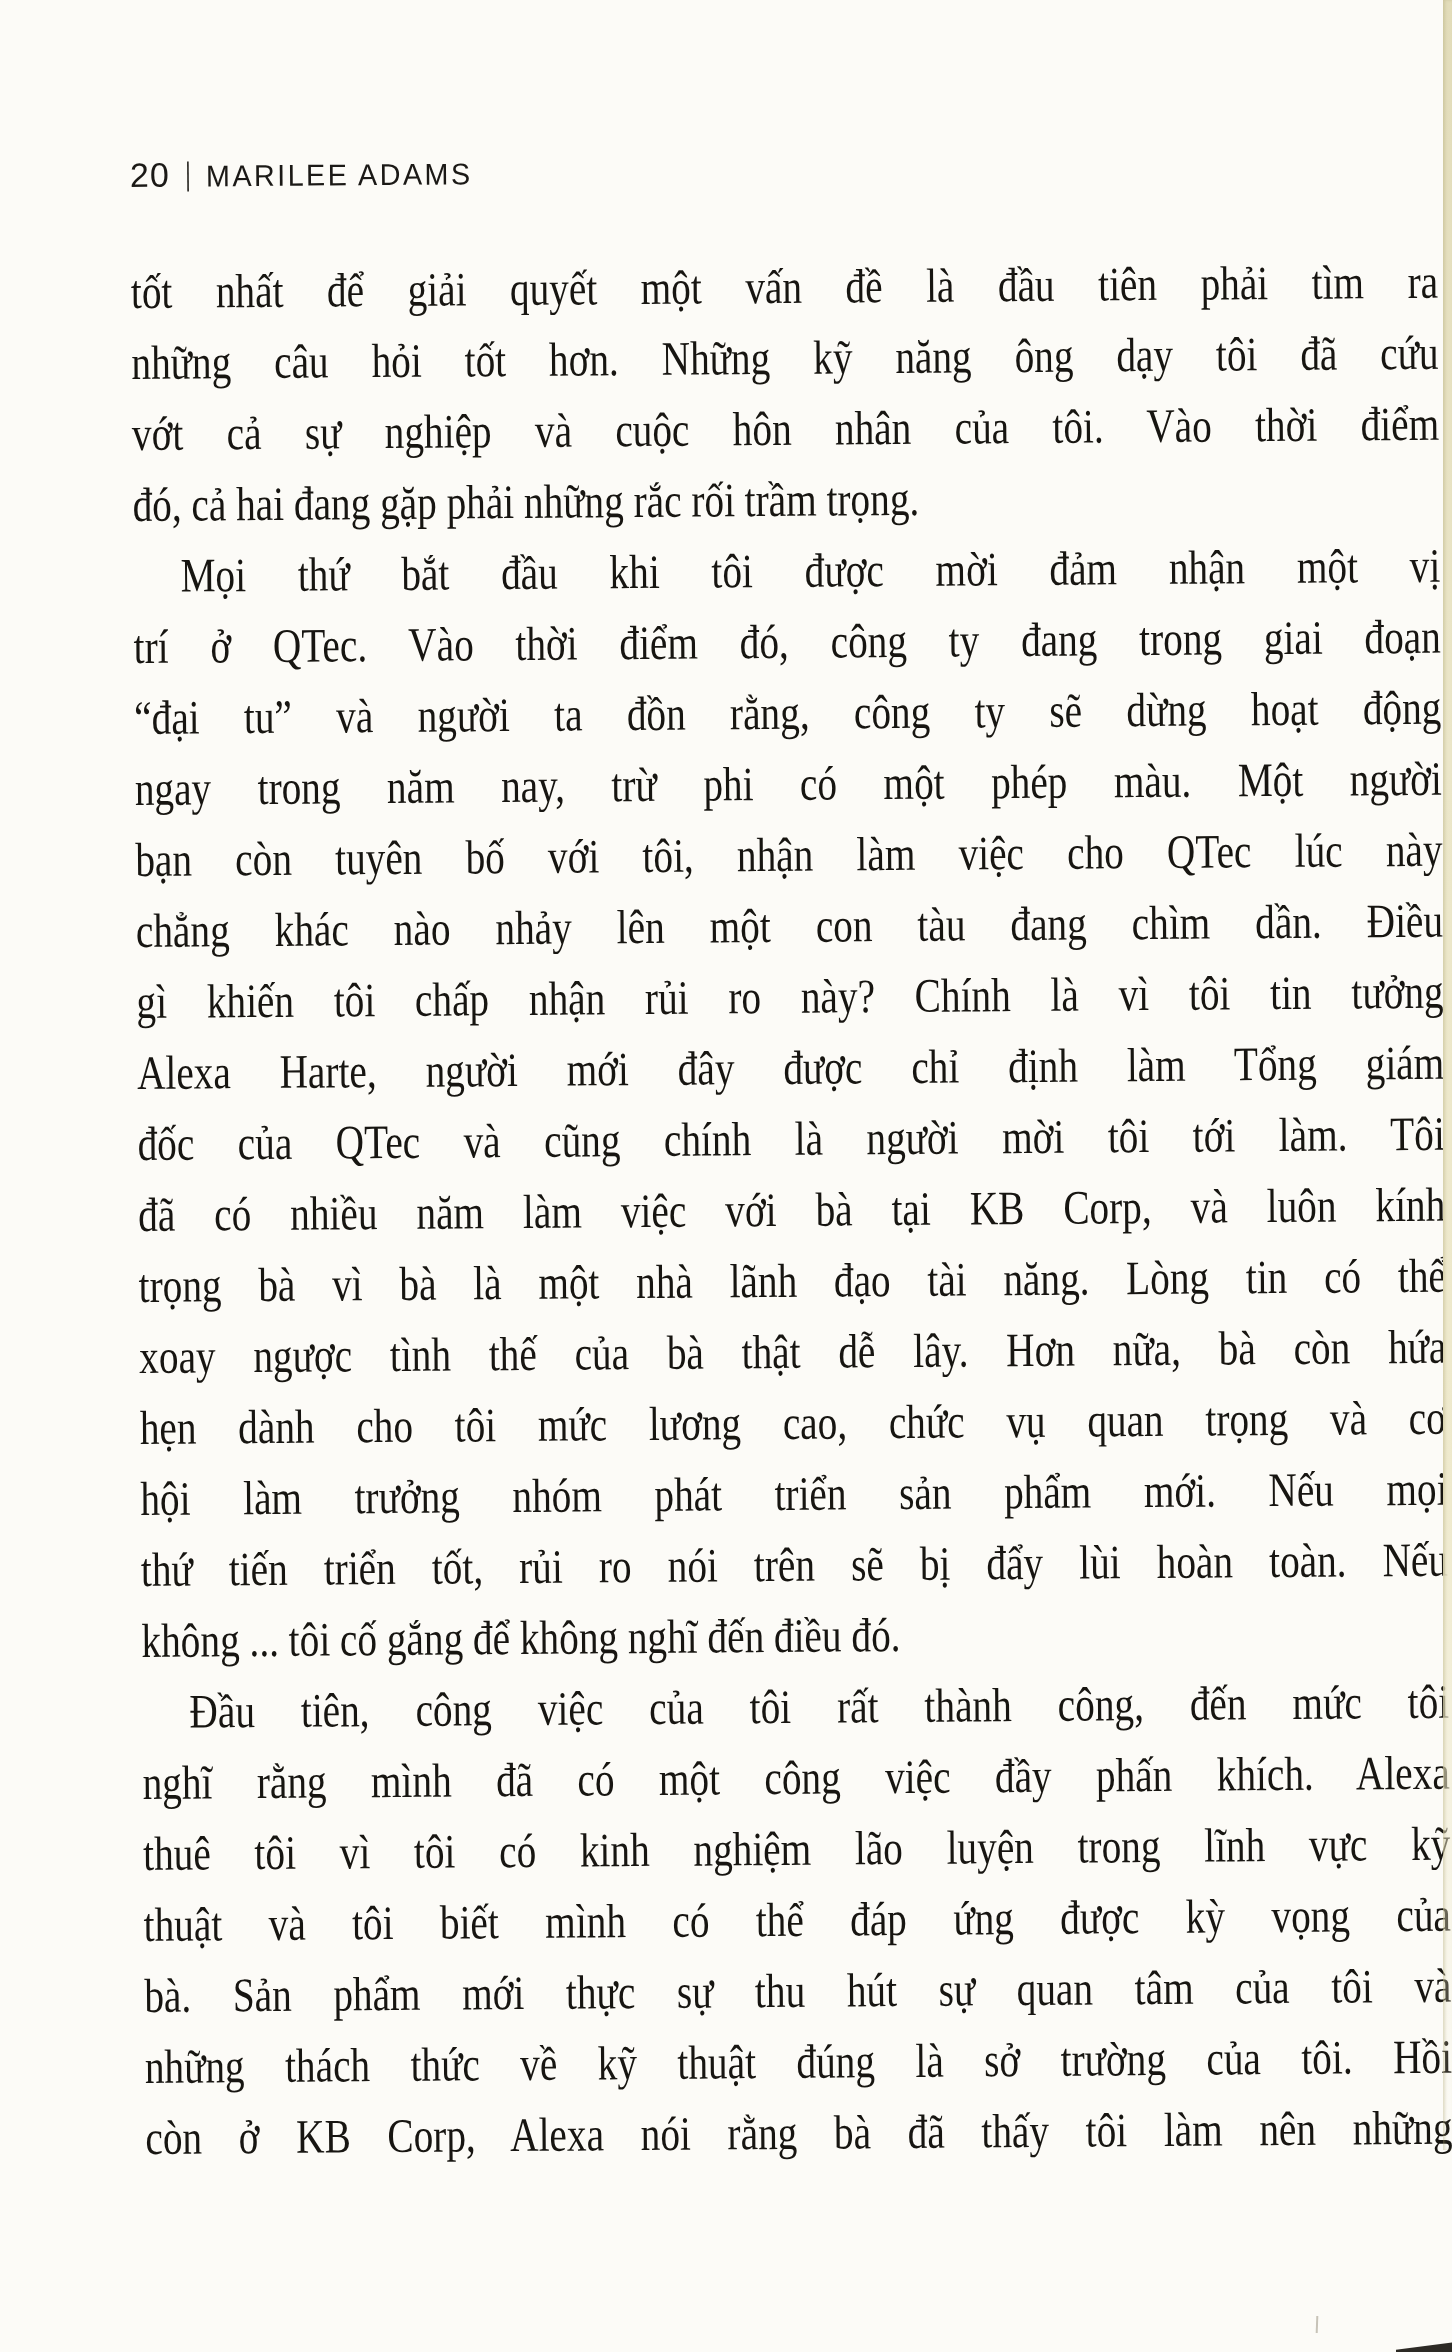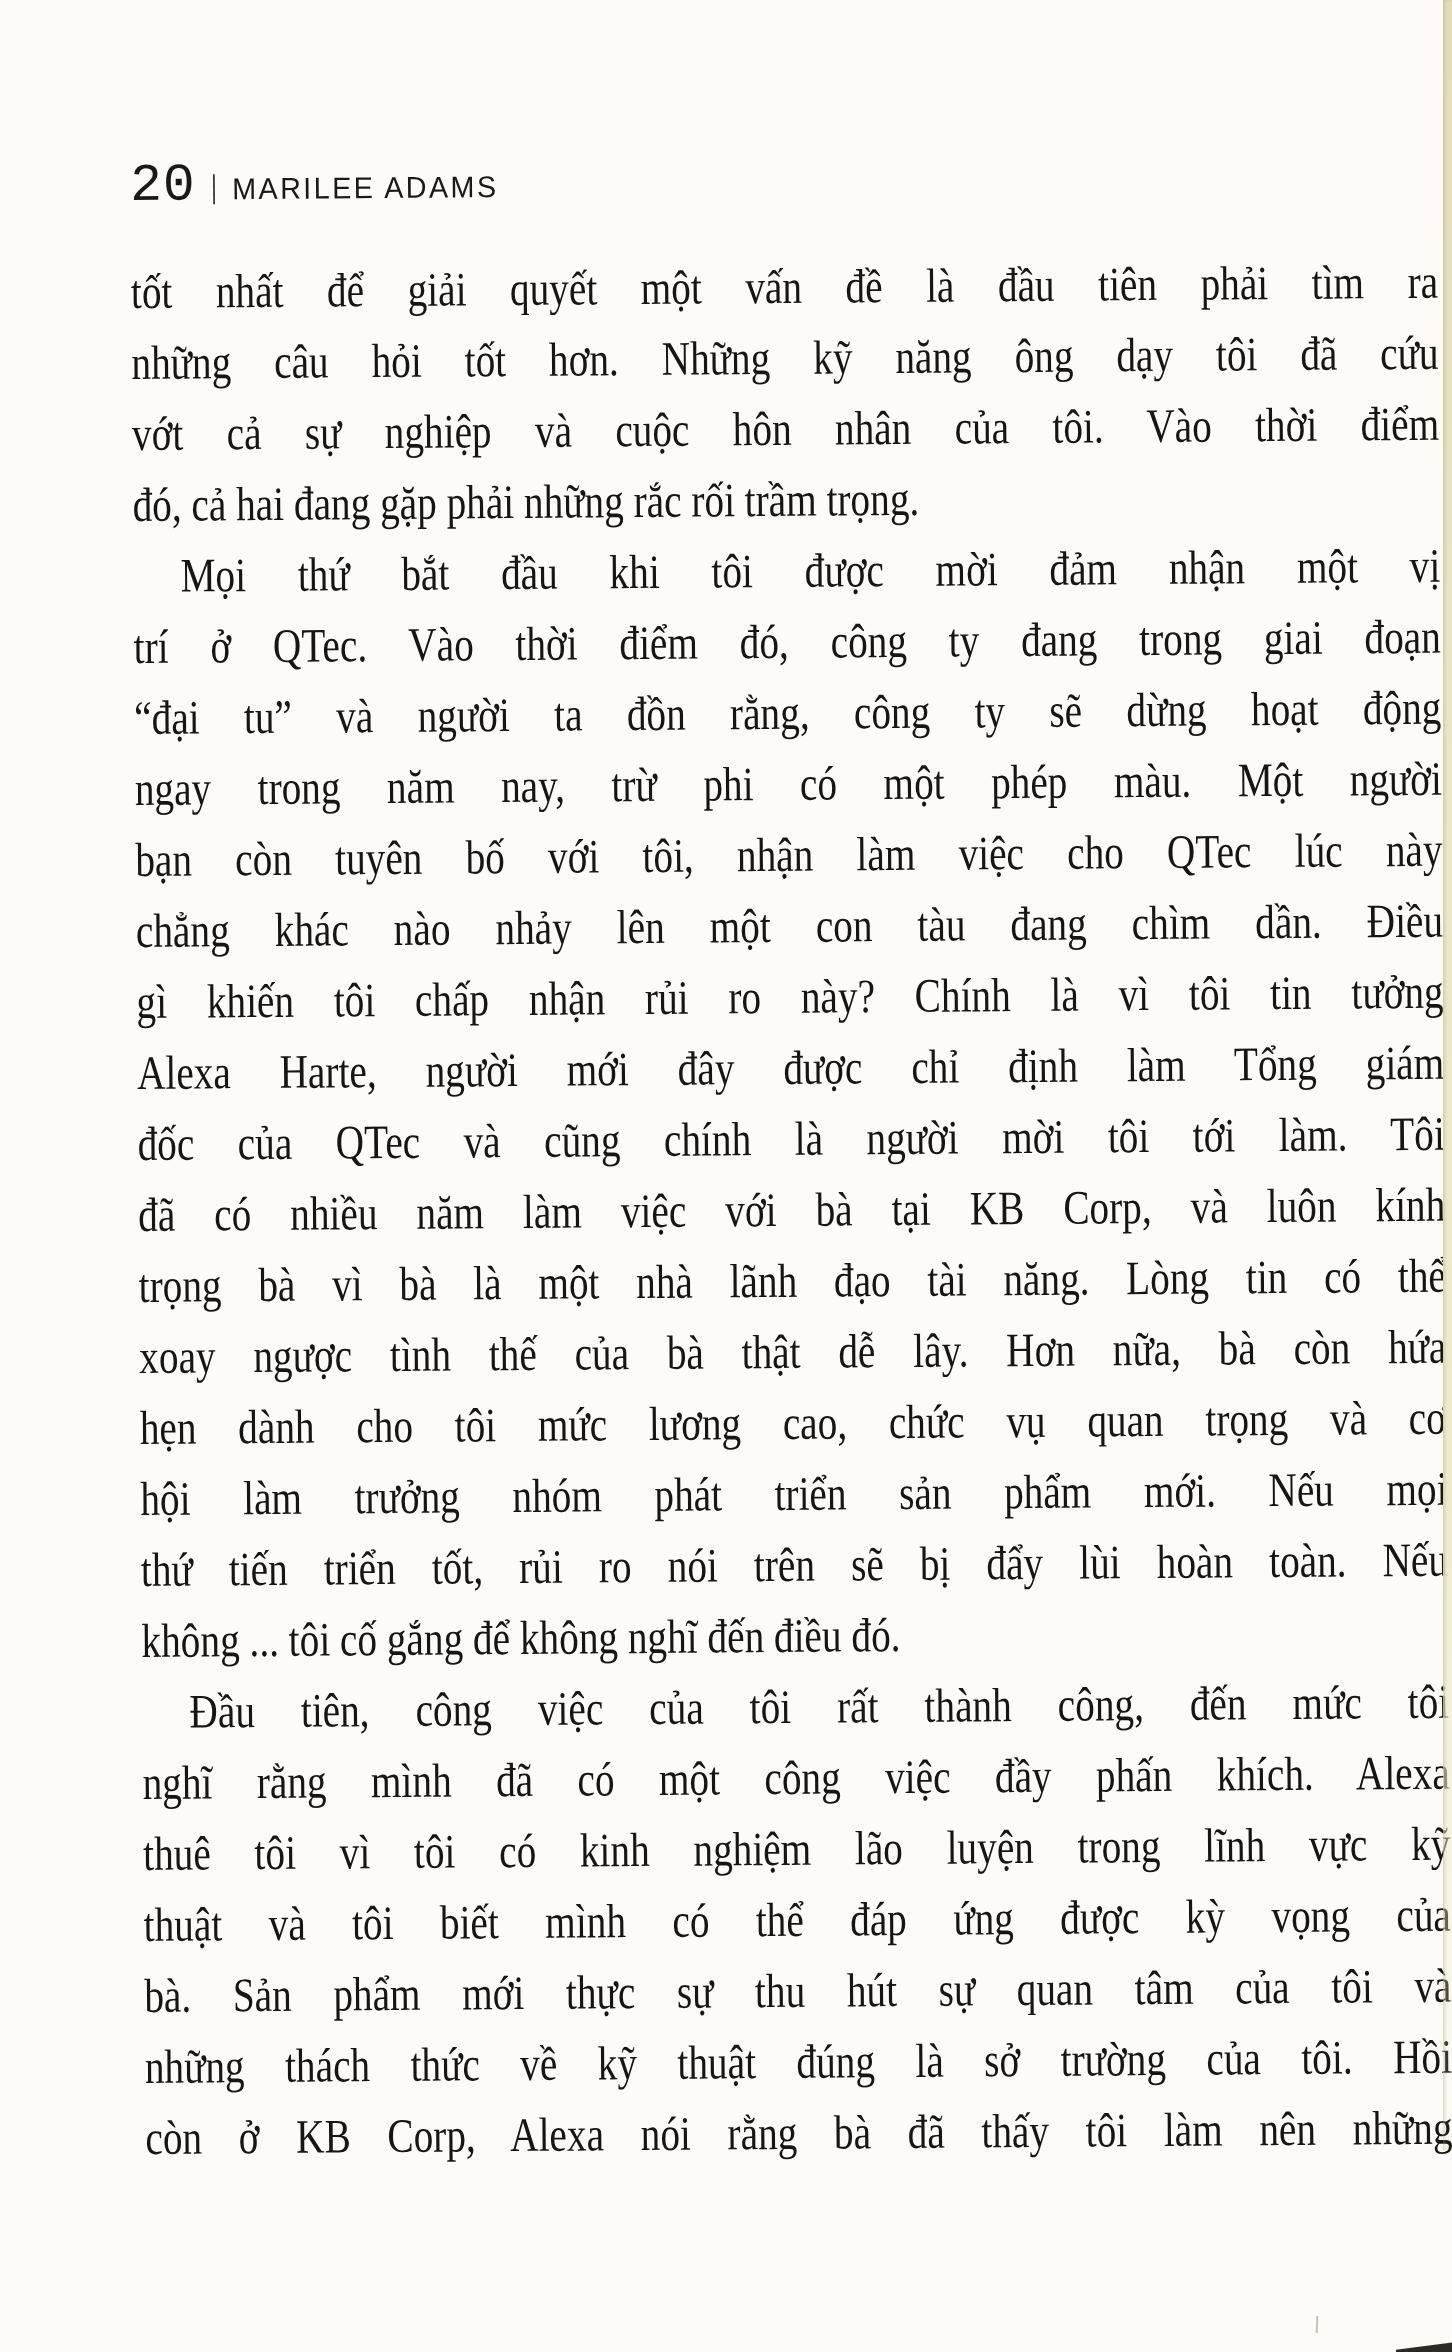--- a/index.html
+++ b/index.html
@@ -19,21 +19,21 @@
     transform:rotate(-0.45deg);
     transform-origin:130px 180px;
   }
   .hdr{
     position:absolute;left:130px;top:156px;
     display:flex;align-items:baseline;gap:15px;
     color:#1b1916;
     white-space:nowrap;
   }
   .hdr .num{
-    font-size:53px;font-family:Liberation Mono, monospace;letter-spacing:1px;
+    font-size:34px;font-family:Liberation Sans, sans-serif;letter-spacing:1px;
   }
   .hdr .sep{
     font-size:33px;font-weight:300;color:#2a2824;
     transform:translateY(-2px);
   }
   .hdr .author{
     font-family:"Liberation Sans",sans-serif;
     font-size:30px;letter-spacing:2.5px;font-weight:400;
     transform:scaleX(0.96);transform-origin:0 100%;
   }

